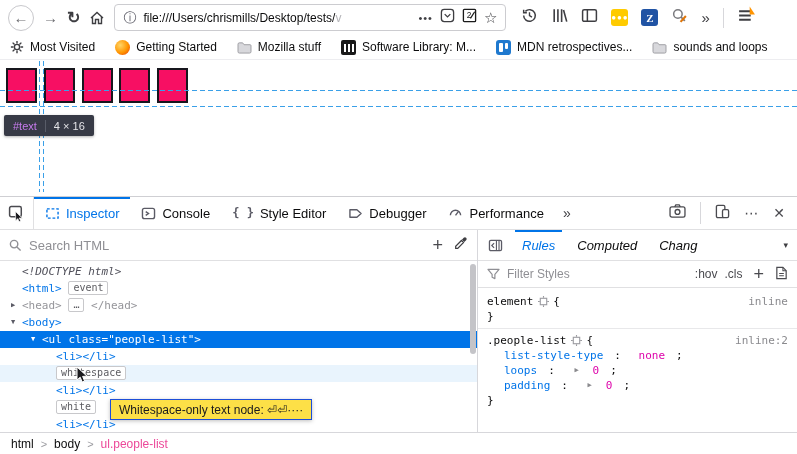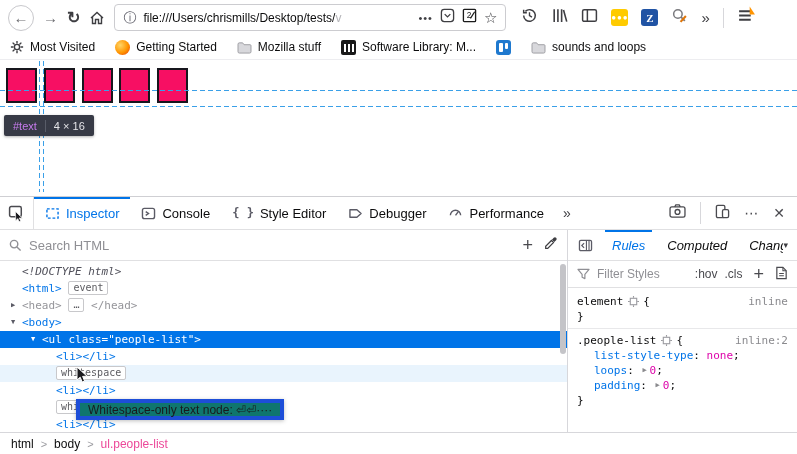--- a/index.html
+++ b/index.html
@@ -69,21 +69,21 @@
   .dt-tab.active .ticon { color:#0074e8; }
   .dt-tab.active::before { content:""; position:absolute; top:0; left:0; right:0; height:2px; background:#0074e8; }
   .braces-ico { font-size:12px; font-weight:bold; font-family:"DejaVu Sans Mono",monospace; }
   .dt-more { display:flex; align-items:center; padding:0 8px; font-size:14px; color:#3e3e42; }
   .dt-right { margin-left:auto; display:flex; align-items:center; gap:14px; padding-right:12px; color:#4a4a4f; }
   .dt-right .vsep { height:22px; }
   .meatballs { font-size:14px; letter-spacing:1px; }
   .close-x { font-size:14px; }
 
   .dt-main { flex:1; display:flex; min-height:0; }
-  .markup-pane { width:568px; border-right:1px solid #d7d7db; display:flex; flex-direction:column; }
+  .markup-pane { width:478px; border-right:1px solid #d7d7db; display:flex; flex-direction:column; }
   .search-row { height:31px; border-bottom:1px solid #e0e0e2; display:flex; align-items:center;
                 padding:0 9px; gap:7px; }
   .search-row input { flex:1; border:none; outline:none; font-size:13px; color:#0c0c0d;
                       font-family:"Liberation Sans",sans-serif; }
   .search-row input::placeholder { color:#8f8f94; }
   .plus-btn { font-size:18px; color:#4a4a4f; font-weight:normal; padding:0 4px; }
 
   .markup-view { flex:1; position:relative; overflow:hidden; padding-top:2px;
                  font-family:"DejaVu Sans Mono",monospace; font-size:11px; }
   .mrow { height:17px; line-height:17px; white-space:nowrap; position:relative; }
@@ -91,22 +91,22 @@
   .twisty { position:absolute; font-size:7px; color:#5b5b66; top:0; }
   .ind0 > .twisty { left:11px; } .ind1 > .twisty { left:31px; }
   .doctype { font-style:italic; color:#50505a; }
   .tag { color:#0074e8; }
   .dimrow, .dimrow .tag { color:#95959a; }
   .badge { display:inline-block; border:1px solid #c8c8cb; border-radius:2px; background:#fff;
            color:#5c5c61; font-size:10px; line-height:12px; padding:0 4px; vertical-align:1px; }
   .mrow.selected { background:#0074e8; color:#fff; }
   .mrow.selected .twisty { color:#fff; }
   .mrow.hovered { background:#e9f4fd; }
-  .ws-tooltip { position:absolute; left:76px; top:138px; height:21px; display:flex; align-items:center;
-                background:#0f766e; border:4px solid #1d4ed8; box-shadow:0 1px 4px rgba(0,0,0,.25);
+  .ws-tooltip { position:absolute; left:110px; top:138px; height:21px; display:flex; align-items:center;
+                background:#fde047; border:1px solid #1d4ed8; box-shadow:0 1px 4px rgba(0,0,0,.25);
                 font-family:"Liberation Sans",sans-serif; font-size:12px; color:#1a1a1e;
                 padding:0 8px; white-space:nowrap; z-index:4; }
   .cursor-arrow { position:absolute; left:76px; top:105px; z-index:5; }
   .scroll-thumb { position:absolute; right:1px; top:3px; width:6px; height:90px;
                   background:#c4c4c8; border-radius:3px; }
 
   .rules-pane { flex:1; display:flex; flex-direction:column; min-width:0; }
   .rp-tabs { height:31px; border-bottom:1px solid #e0e0e2; display:flex; align-items:stretch; padding:0 2px; }
   .rp-toggle { display:flex; align-items:center; padding:0 8px; color:#5b5b66; }
   .rp-tab { display:flex; align-items:center; padding:4px 11px; font-size:13px; position:relative; color:#0c0c0d;font-style:italic; }
@@ -120,21 +120,21 @@
                      font-family:"Liberation Sans",sans-serif; }
   .rp-filter input::placeholder { color:#8f8f94; }
   .pseudo-toggle { color:#4a4a4f; }
   .rp-rules { flex:1; overflow:hidden; padding:6px 9px; font-family:"DejaVu Sans Mono",monospace;
               font-size:11px; line-height:15px; }
   .rline { display:flex; align-items:center; white-space:pre; }
   .rline .grow { flex:1; }
   .sel { color:#0c0c0d; }
   .origin { color:#8a8a8e; }
   .target-ico { margin:0 4px 0 5px; display:flex; }
-  .prop { padding-left:17px; }
+  .prop { padding-left:17px;gap:11px; }
   .pname { color:#0074e8; }
   .pval { color:#dd00a9; }
   .punct { color:#0c0c0d; }
   .prop-twisty { font-size:7px; color:#8a8a8e; margin:0 3px 0 2px; }
   .rule-sep { border-top:1px solid #e8e8ea; margin:4px -9px; }
 
   .dt-footer { height:22px; border-top:1px solid #d7d7db; display:flex; align-items:center;
                padding:0 11px; gap:7px; font-size:12px; background:#fff; }
   .crumb-sep { color:#9b9ba0; font-size:11px; }
   .crumb-active { color:#ec4899; }
@@ -234,20 +234,21 @@
           <i></i>
           <i></i>
         </span>
       <span>Software Library: M...</span>
     </div>
     <div class="bm-item">
       <span class="trello-block">
           <i></i>
           <i></i>
         </span>
+      <span>MDN retrospectives...</span>
     </div>
     <div class="bm-item">
       <svg width="15" height="13" viewBox="0 0 16 14">
           <path d="M1 3.5 a1.5 1.5 0 0 1 1.5-1.5 H6 l1.5 2 H14 a1 1 0 0 1 1 1 V11.5 a1.5 1.5 0 0 1 -1.5 1.5 H2.5 A1.5 1.5 0 0 1 1 11.5 Z" fill="#d8d8dc" stroke="#9b9ba0" stroke-width="1"></path>
         </svg>
       <span>sounds and loops</span>
     </div>
     <div class="bm-spacer"></div>
 
   </div>

